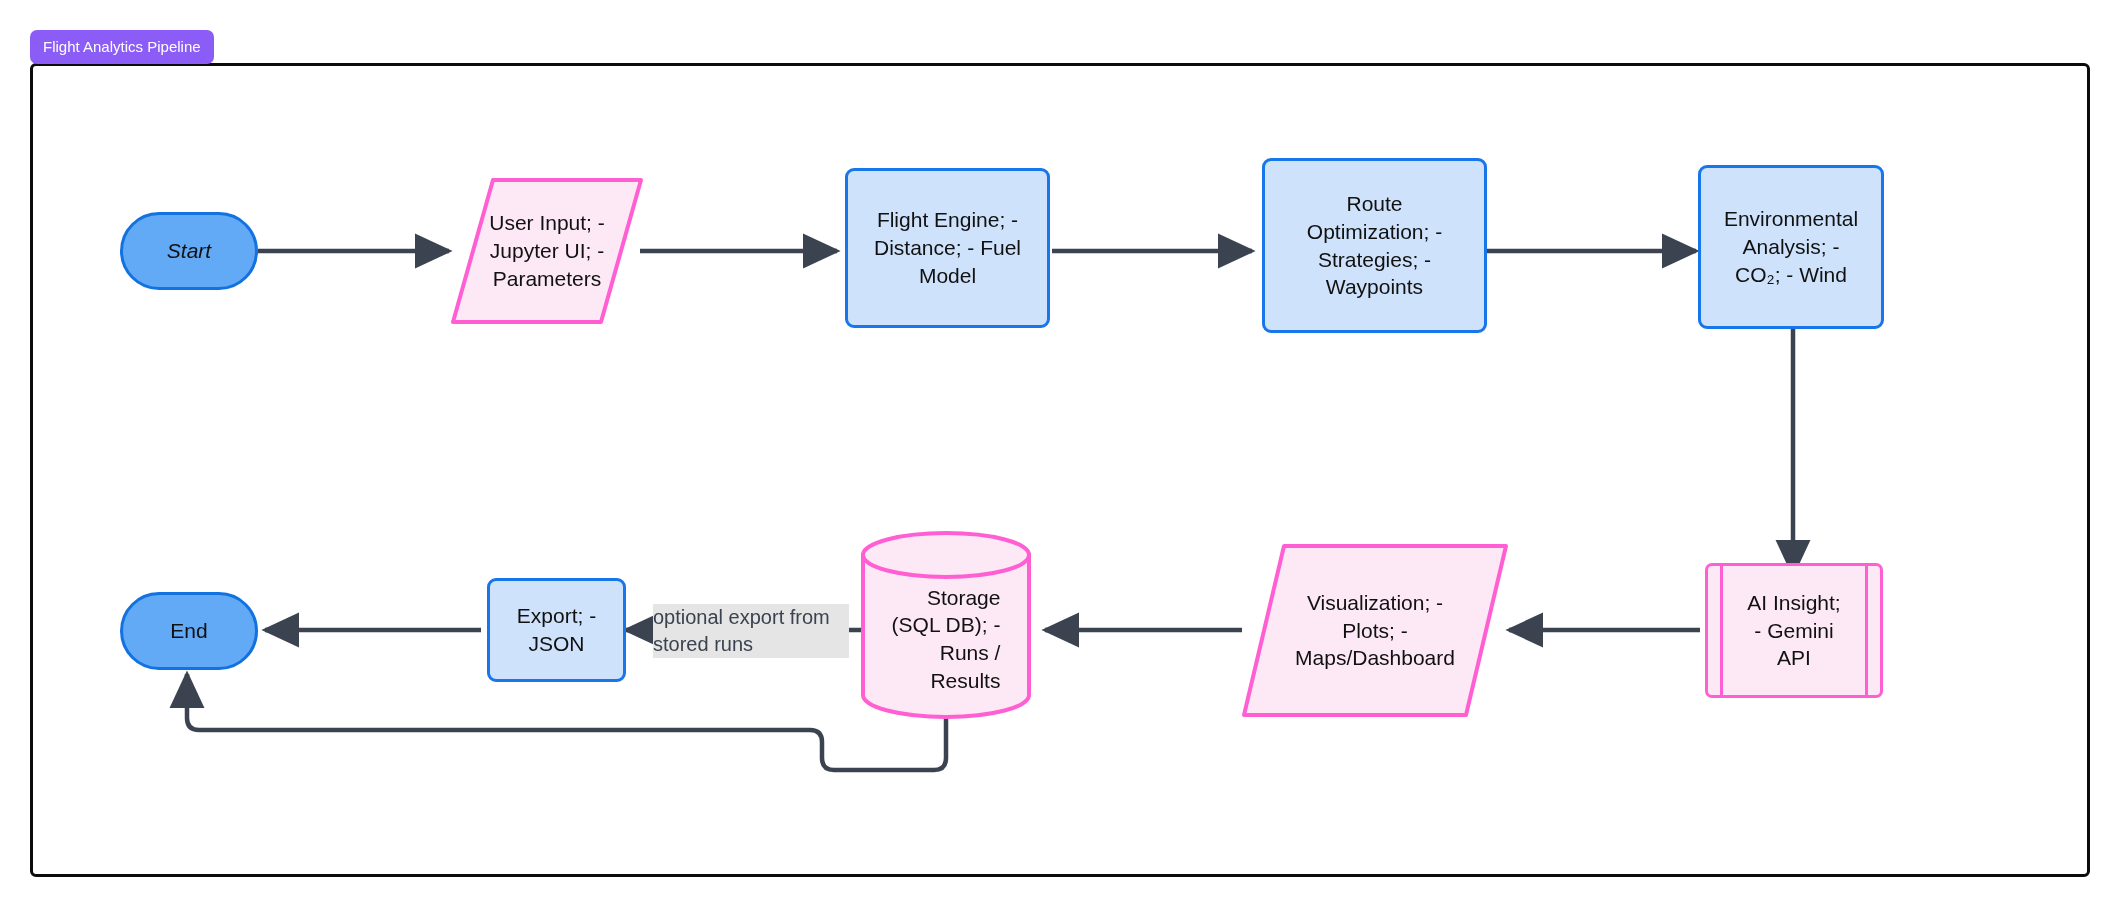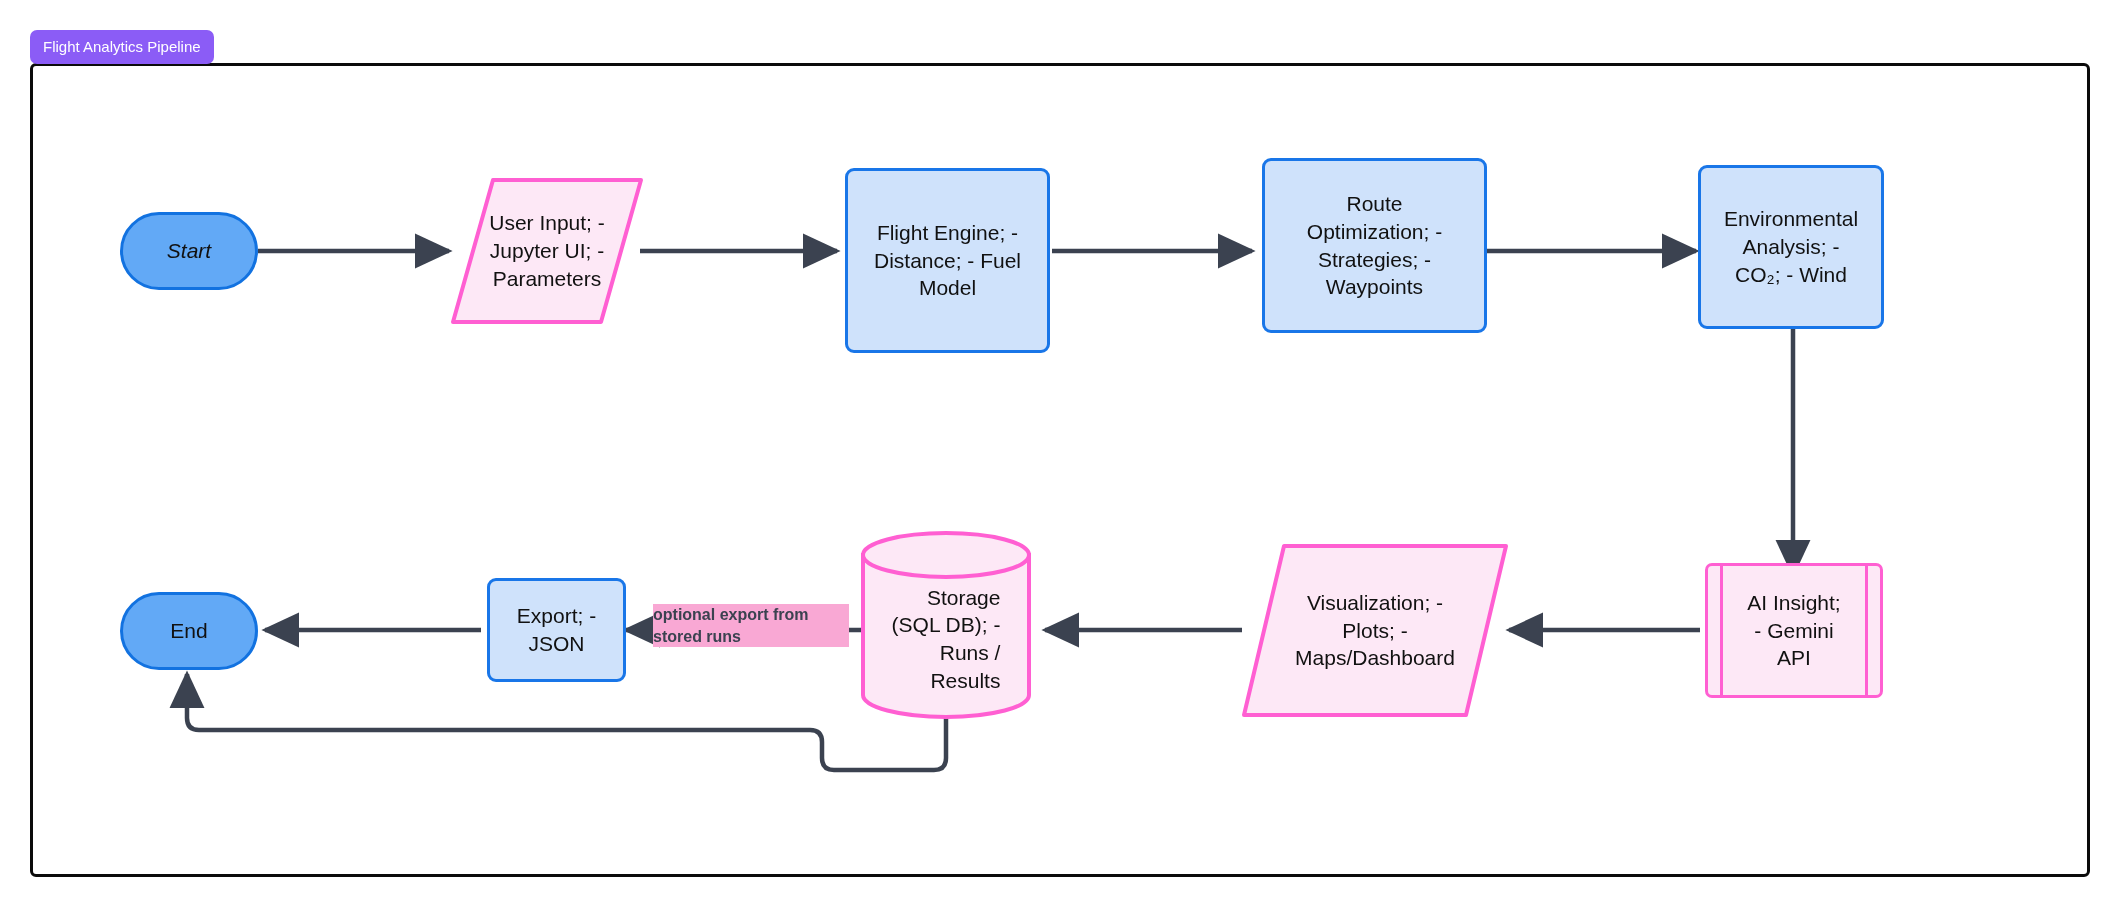--- a/index.html
+++ b/index.html
@@ -126,26 +126,26 @@
 
   
   .n-db {
     background: transparent;
     border: none;
   }
 
   
   .edge-label {
     position: absolute;
-    font-size: 16px;
-    font-weight: bold;
+    font-size: 20px;
+    font-weight: normal;
     color: #3b4250;
     line-height: 1.35;
     text-align: left;
-    background: #f9a8d4;
+    background: #e5e5e5;
     z-index: 4;
     white-space: pre-line;
   }
 </style>
 </head>
 <body>
 
 <div id="stage">
 
   <div class="title-chip">Flight Analytics Pipeline</div>
@@ -183,21 +183,21 @@
 
   <div class="node n-io" style="left:449px; top:176px; width:196px; height:150px;">
     <svg class="shape" viewBox="0 0 196 150" preserveAspectRatio="none">
       <path d="M44,4 L192,4 L152,146 L4,146 Z" fill="#fde8f6" stroke="#ff5fd2" stroke-width="4" stroke-linejoin="round"></path>
     </svg>
     <span class="txt">User Input; -
 Jupyter UI; -
 Parameters</span>
   </div>
 
-  <div class="node n-proc" style="left:845px; top:168px; width:205px; height:185px;">
+  <div class="node n-proc" style="left:845px; top:168px; width:205px; height:160px;">
     <span class="txt">Flight Engine; -
 Distance; - Fuel
 Model</span>
   </div>
 
   <div class="node n-proc" style="left:1262px; top:158px; width:225px; height:175px;align-items:center;">
     <span class="txt">Route
 Optimization; -
 Strategies; -
 Waypoints</span>

